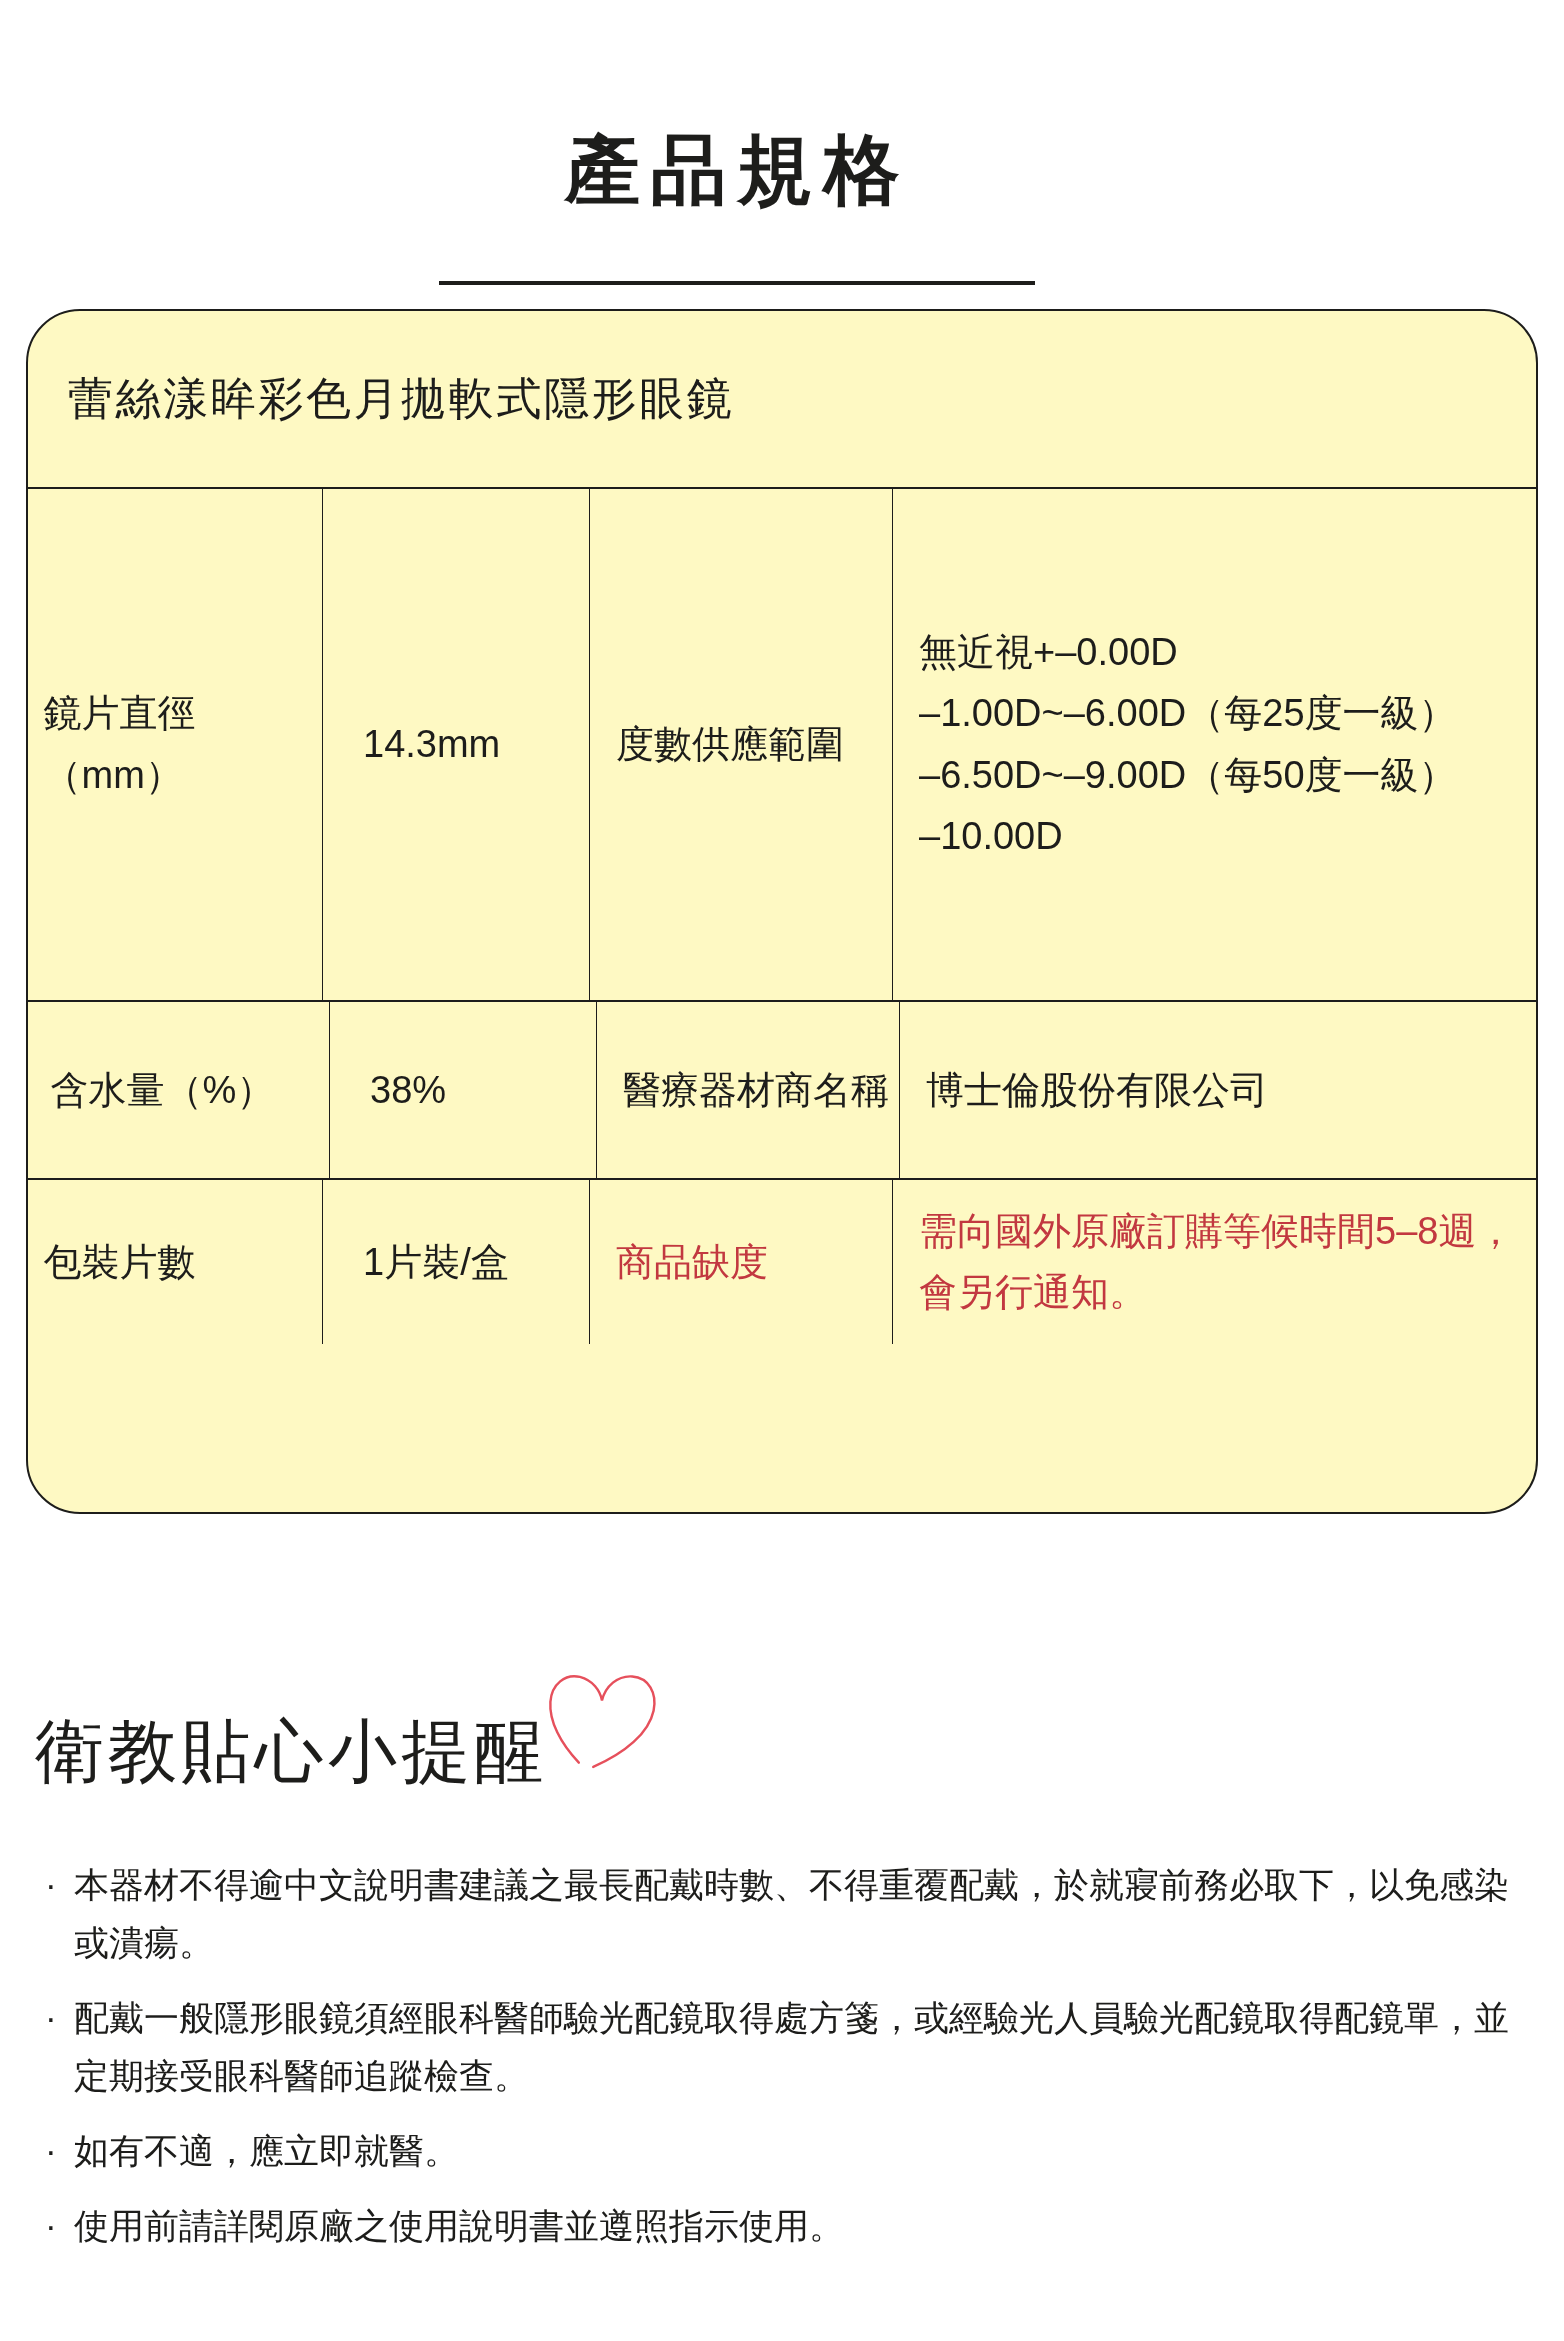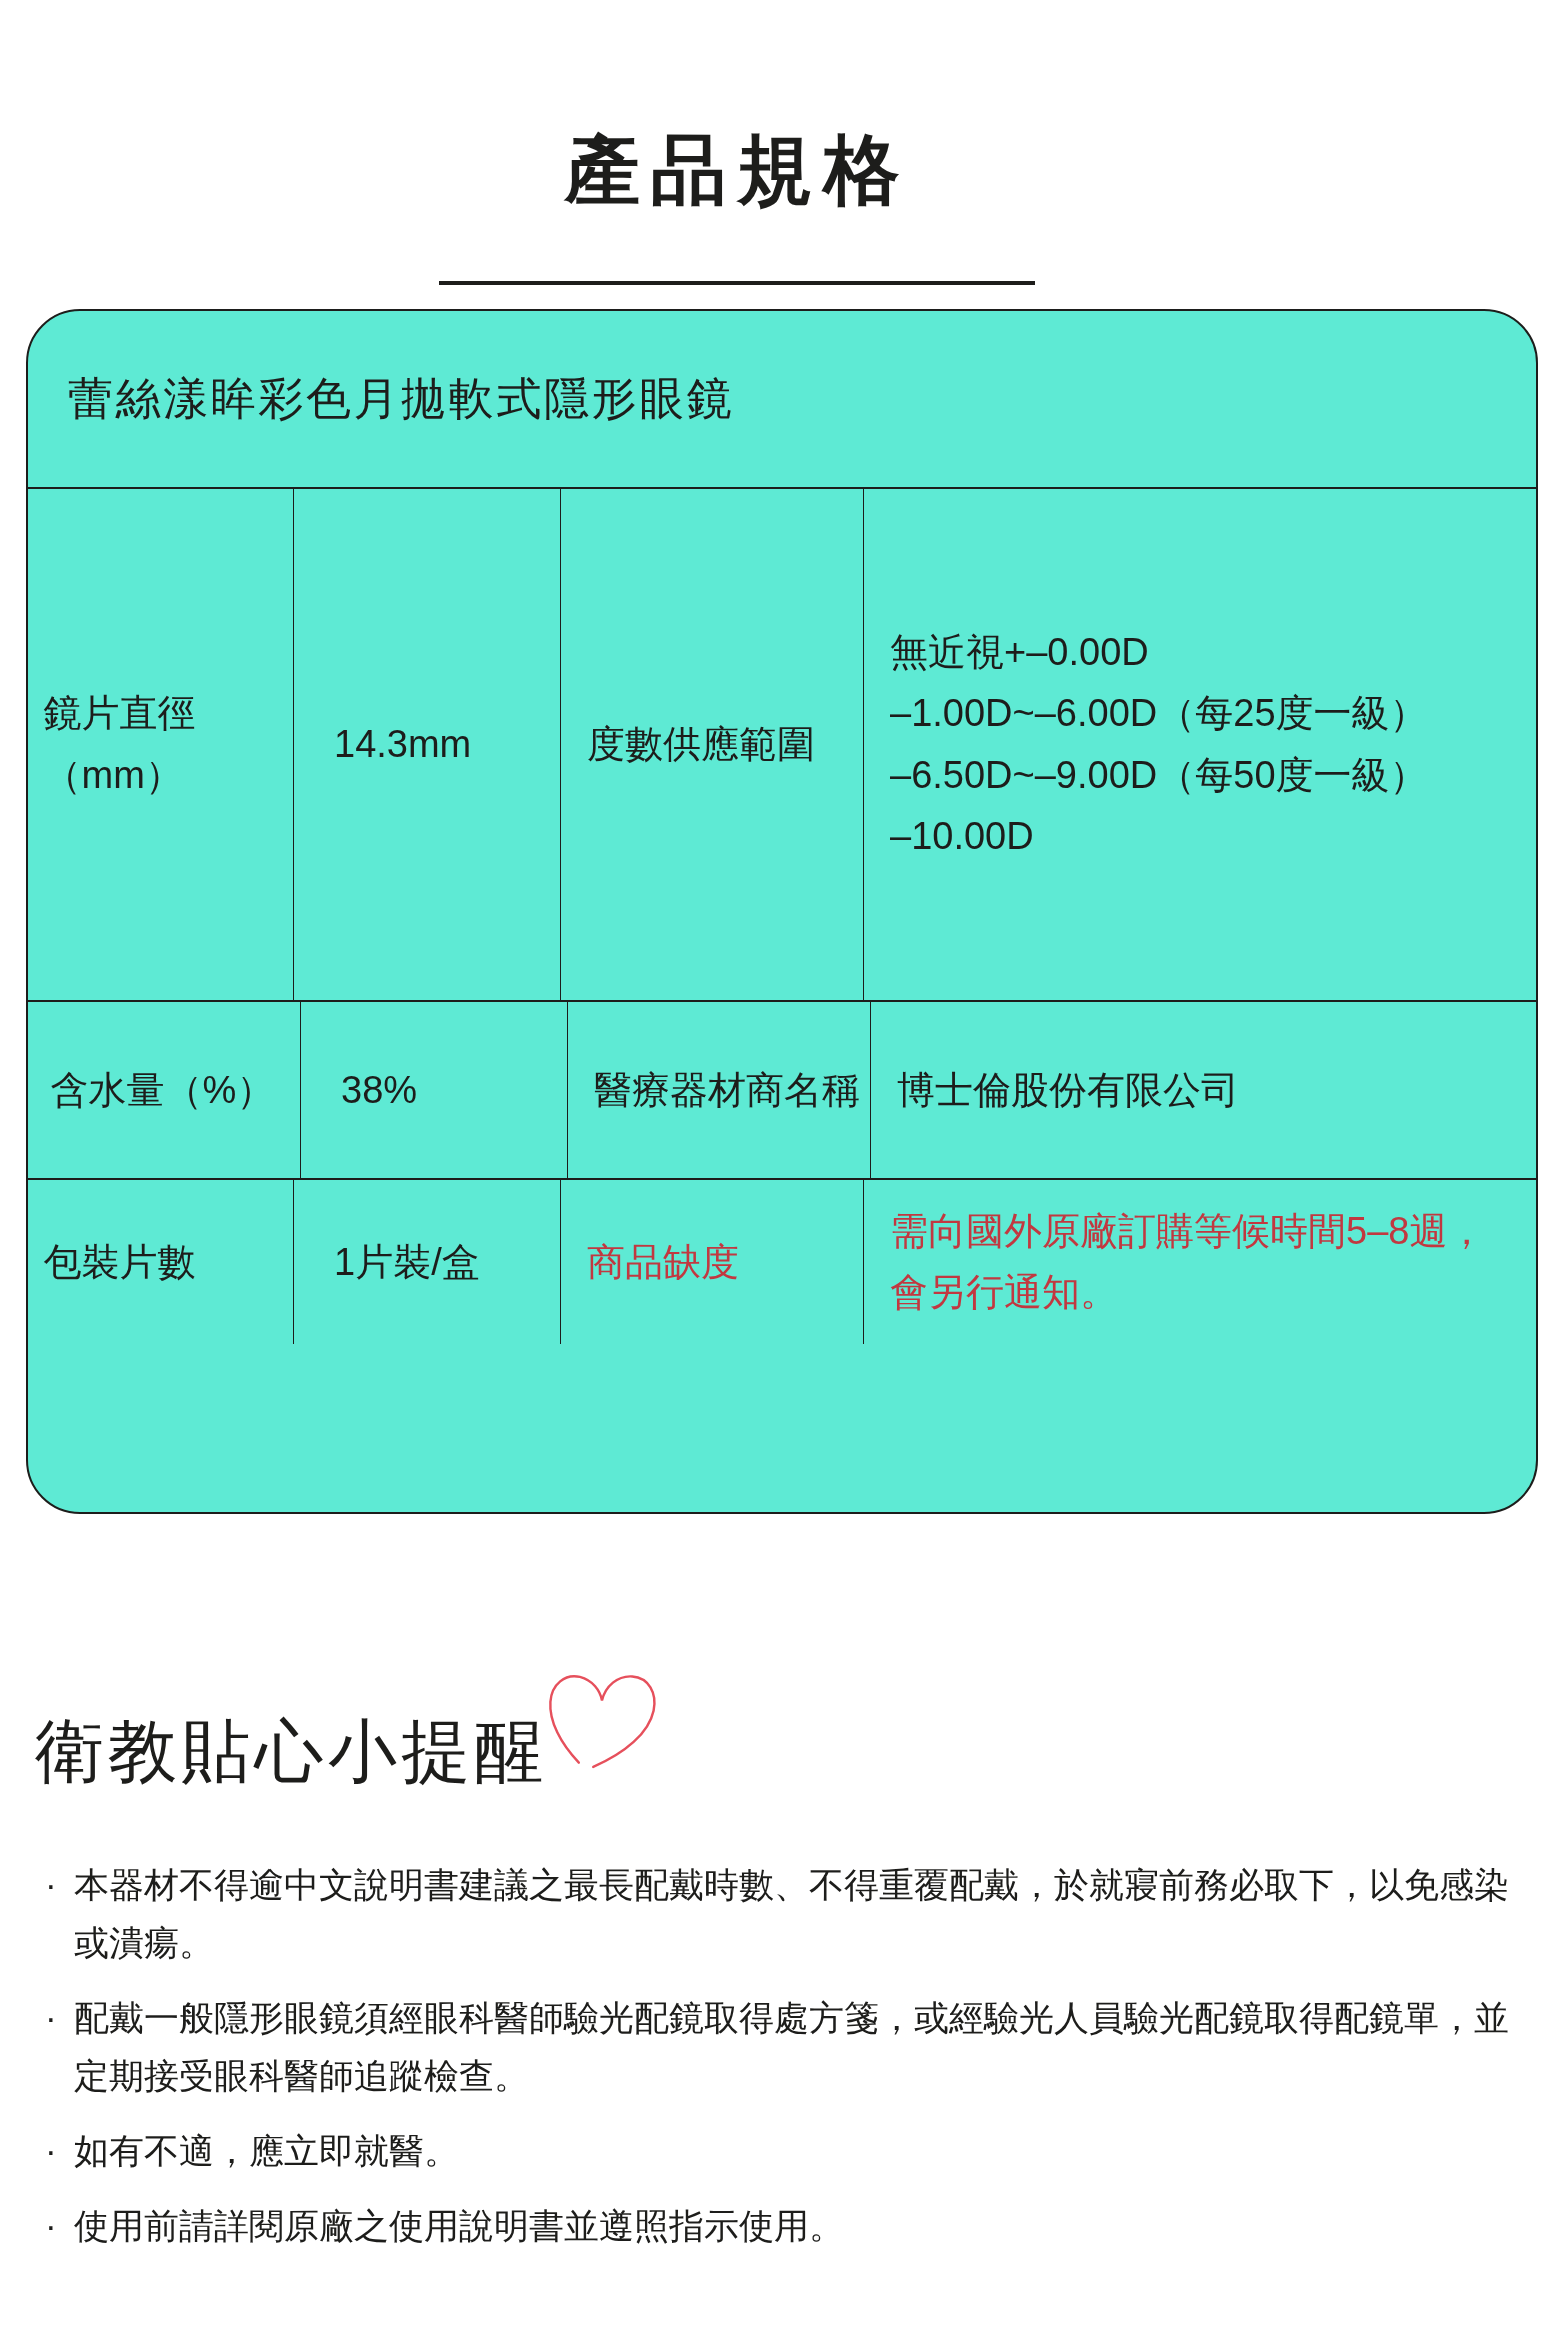--- a/index.html
+++ b/index.html
@@ -25,39 +25,39 @@
     width:596px; height:4.3px; background:#1d1d1b;
     margin:73px auto 0;
   }
   
   .spec-card {
     margin:24px 26px 0;
     width:1512px; height:1205px;
     border:2.2px solid #1d1d1b;
     border-radius:54px;
     overflow:hidden;
-    background:#5eead4;
+    background:#fef9c3;
   }
   .card-header {
     height:178px;
     display:flex; align-items:center;
     padding-left:40px;
     border-bottom:2.6px solid #1d1d1b;
     font-size:45px; letter-spacing:2.6px; font-weight:400;
   }
   .spec-row { display:flex; width:100%; }
   .spec-row.r1 { height:513px; border-bottom:2.6px solid #1d1d1b; }
   .spec-row.r2 { height:169px; border-bottom:2.6px solid #1d1d1b; }
   .spec-row.r3 { height:178px; border-bottom:2.6px solid #1d1d1b;padding-left:7px; }
   .spec-row.r4 { height:164px; }
   .cell {
     display:flex; flex-direction:column; justify-content:center;
     font-size:38px; line-height:1.62;
   }
-  .c1 { width:266px; padding-left:15.6px;  border-right:1.7px solid #1d1d1b; }
+  .c1 { width:295px; padding-left:15.6px;  border-right:1.7px solid #1d1d1b; }
   .c2 { width:267px; padding-left:40px;  border-right:1.7px solid #1d1d1b; }
   .c3 { width:303px; padding-left:26px;  border-right:1.7px solid #1d1d1b; }
   .c4 { flex:1;      padding-left:26px;  padding-right:17.4px; }
   .red { color:#c23840; }
   
   .reminder { margin:194px 26px 0; width:1512px; }
   .reminder-heading-row {
     display:flex; align-items:flex-start;
     position:relative; margin-left:8.7px;
   }

